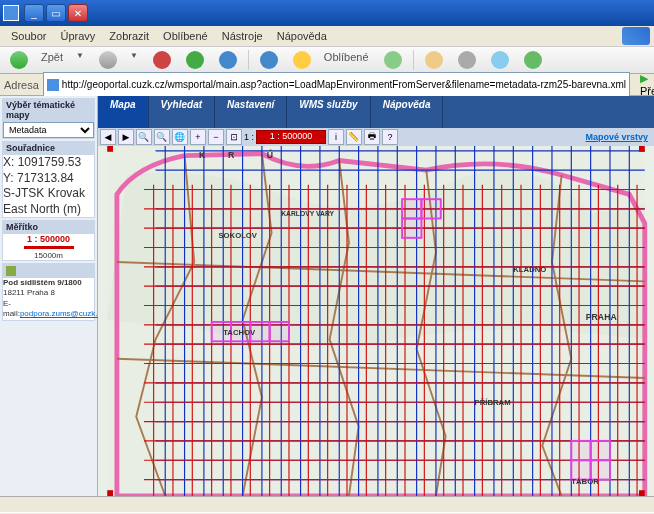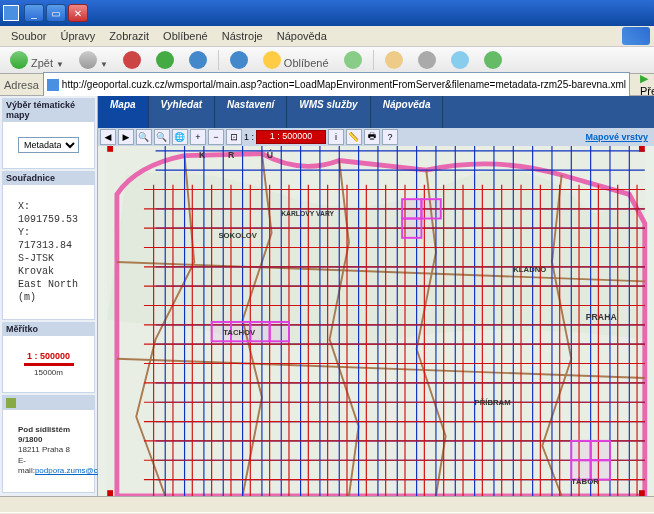--- a/index.html
+++ b/index.html
@@ -10,41 +10,41 @@
 .titlebar .title { flex: 1; font-size: 12px; font-weight: bold; }
 .titlebar .winbtns { display: flex; gap: 2px; }
 .titlebar .winbtn { width: 20px; height: 18px; background: linear-gradient(#5a9de8,#2b6cd4); border: 1px solid #1a4d8f; border-radius: 3px; display: flex; align-items: center; justify-content: center; color: white; font-size: 10px; cursor: pointer; }
 .titlebar .winbtn.close { background: linear-gradient(#e88,#c33); border-color: #922; }
 
 .menubar { height: 20px; background: #ece9d8; display: flex; align-items: center; padding: 0 4px; font-size: 11px; color: #333; }
 .menubar span { padding: 2px 7px; cursor: pointer; }
 .ie-logo { margin-left: auto; width: 28px; height: 18px; background: linear-gradient(45deg,#4a90e2,#2b6cd4); border-radius: 3px; }
 
 .toolbar { height: 28px; background: linear-gradient(#fafafa,#e8e8e8); border-top: 1px solid #ccc; border-bottom: 1px solid #aaa; display: flex; align-items: center; padding: 0 4px; gap: 3px; }
-.toolbar .tbtn { padding: 2px 6px; display: flex; align-items: flex-end; gap: 3px; font-size: 11px; color: #555; cursor: pointer; border-radius: 3px; }
+.toolbar .tbtn { padding: 2px 6px; display: flex; align-items: flex-start; gap: 13px; font-size: 11px; color: #555; cursor: pointer; border-radius: 3px; }
 .toolbar .ticon { width: 18px; height: 18px; border-radius: 50%; }
 .toolbar .sep { width: 1px; height: 20px; background: #ccc; margin: 0 2px; }
 
 .addrbar { height: 22px; background: #ece9d8; display: flex; align-items: center; padding: 0 4px; gap: 4px; border-bottom: 1px solid #aaa; }
 .addrbar label { font-size: 11px; color: #555; }
 .addrbar .url { flex: 1; height: 26px; background: white; border: 1px solid #7f9db9; font-size: 10px; padding: 1px 3px; display: flex; align-items: center; }
 .addrbar .gobtn { font-size: 11px; padding: 1px 6px; cursor: pointer; }
 
 .content { display: flex; height: 400px; background: white; }
 
 .sidebar { width: 98px; background: #eaeef5; border-right: 1px solid #9bb; font-size: 9px; }
 .panel { margin: 2px; }
 .panel-hdr { background: #c8d6e8; padding: 2px 4px; font-weight: bold; font-size: 9px; color: #223; }
-.panel-body { background: white; padding: 15px; border: 1px solid #c8d6e8; border-top: none; color: #333; }
+.panel-body { background: white; padding: 0; border: 1px solid #c8d6e8; border-top: none; color: #333; }
 .overview-map { width: 88px; height: 55px; background: #e6f0f8; position: relative; border: 1px solid #aaa; }
 .overview-map svg { width: 100%; height: 100%; }
 .select-field { width: 100%; font-size: 9px; border: 1px solid #7f9db9; background: white; padding: 1px; }
 .scale-red { color: #c00; font-weight: bold; text-align: center; }
 .scale-bar { width: 50px; height: 3px; background: #c00; margin: 2px auto; }
-.coord-line { font-size: 10px; line-height: 1.3; font-family: Liberation Mono, monospace; }
+.coord-line { font-size: 12px; line-height: 1.3; }
 .contact { font-size: 8px; line-height: 1.3; }
 .contact a { color: #06c; }
 .office-icon { display: inline-block; width: 10px; height: 10px; background: #8a4; vertical-align: middle; margin-right: 2px; }
 
 .mapframe { flex: 1; display: flex; flex-direction: column; }
 .maptabs { height: 32px; background: #2b5797; display: flex; font-style: italic; }
 .maptabs .tab { padding: 3px 12px; color: white; font-size: 10px; font-weight: bold; cursor: pointer; border-right: 1px solid #1a3d6e; }
 .maptabs .tab.active { background: #0d47a1; }
 
 .maptools { height: 18px; background: #c8d6e8; display: flex; align-items: center; padding: 0 2px; gap: 2px; }

